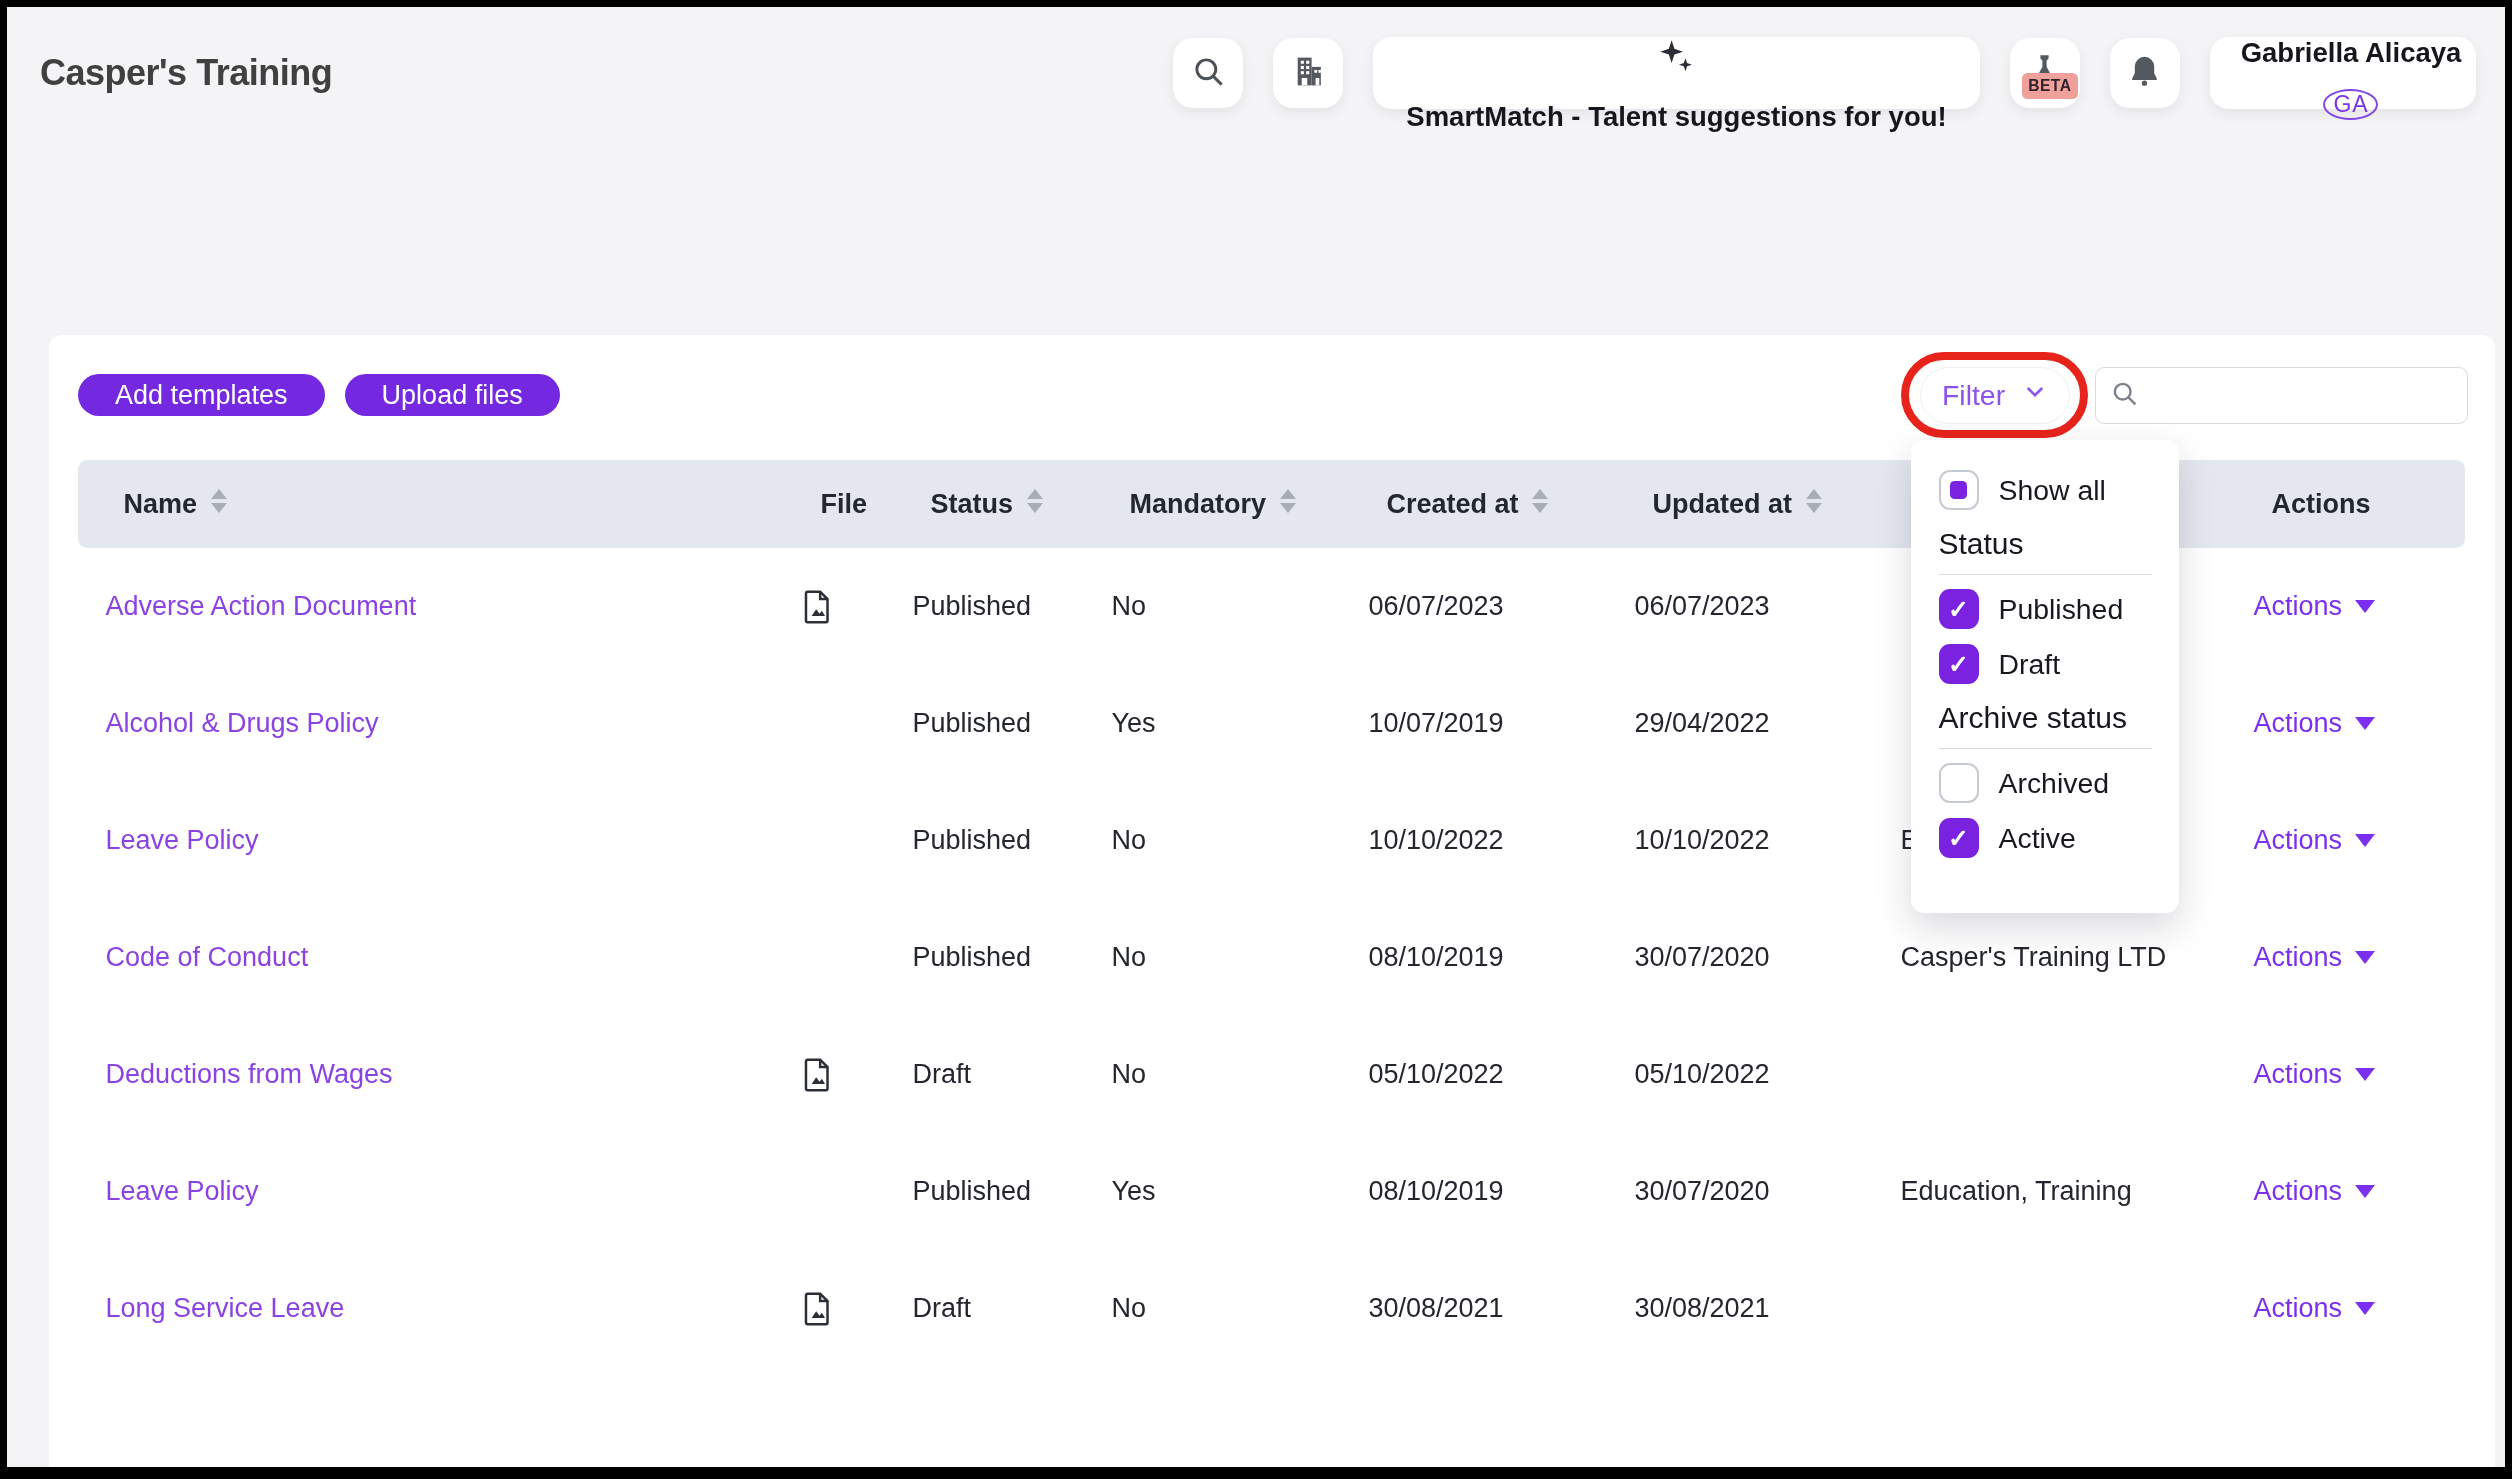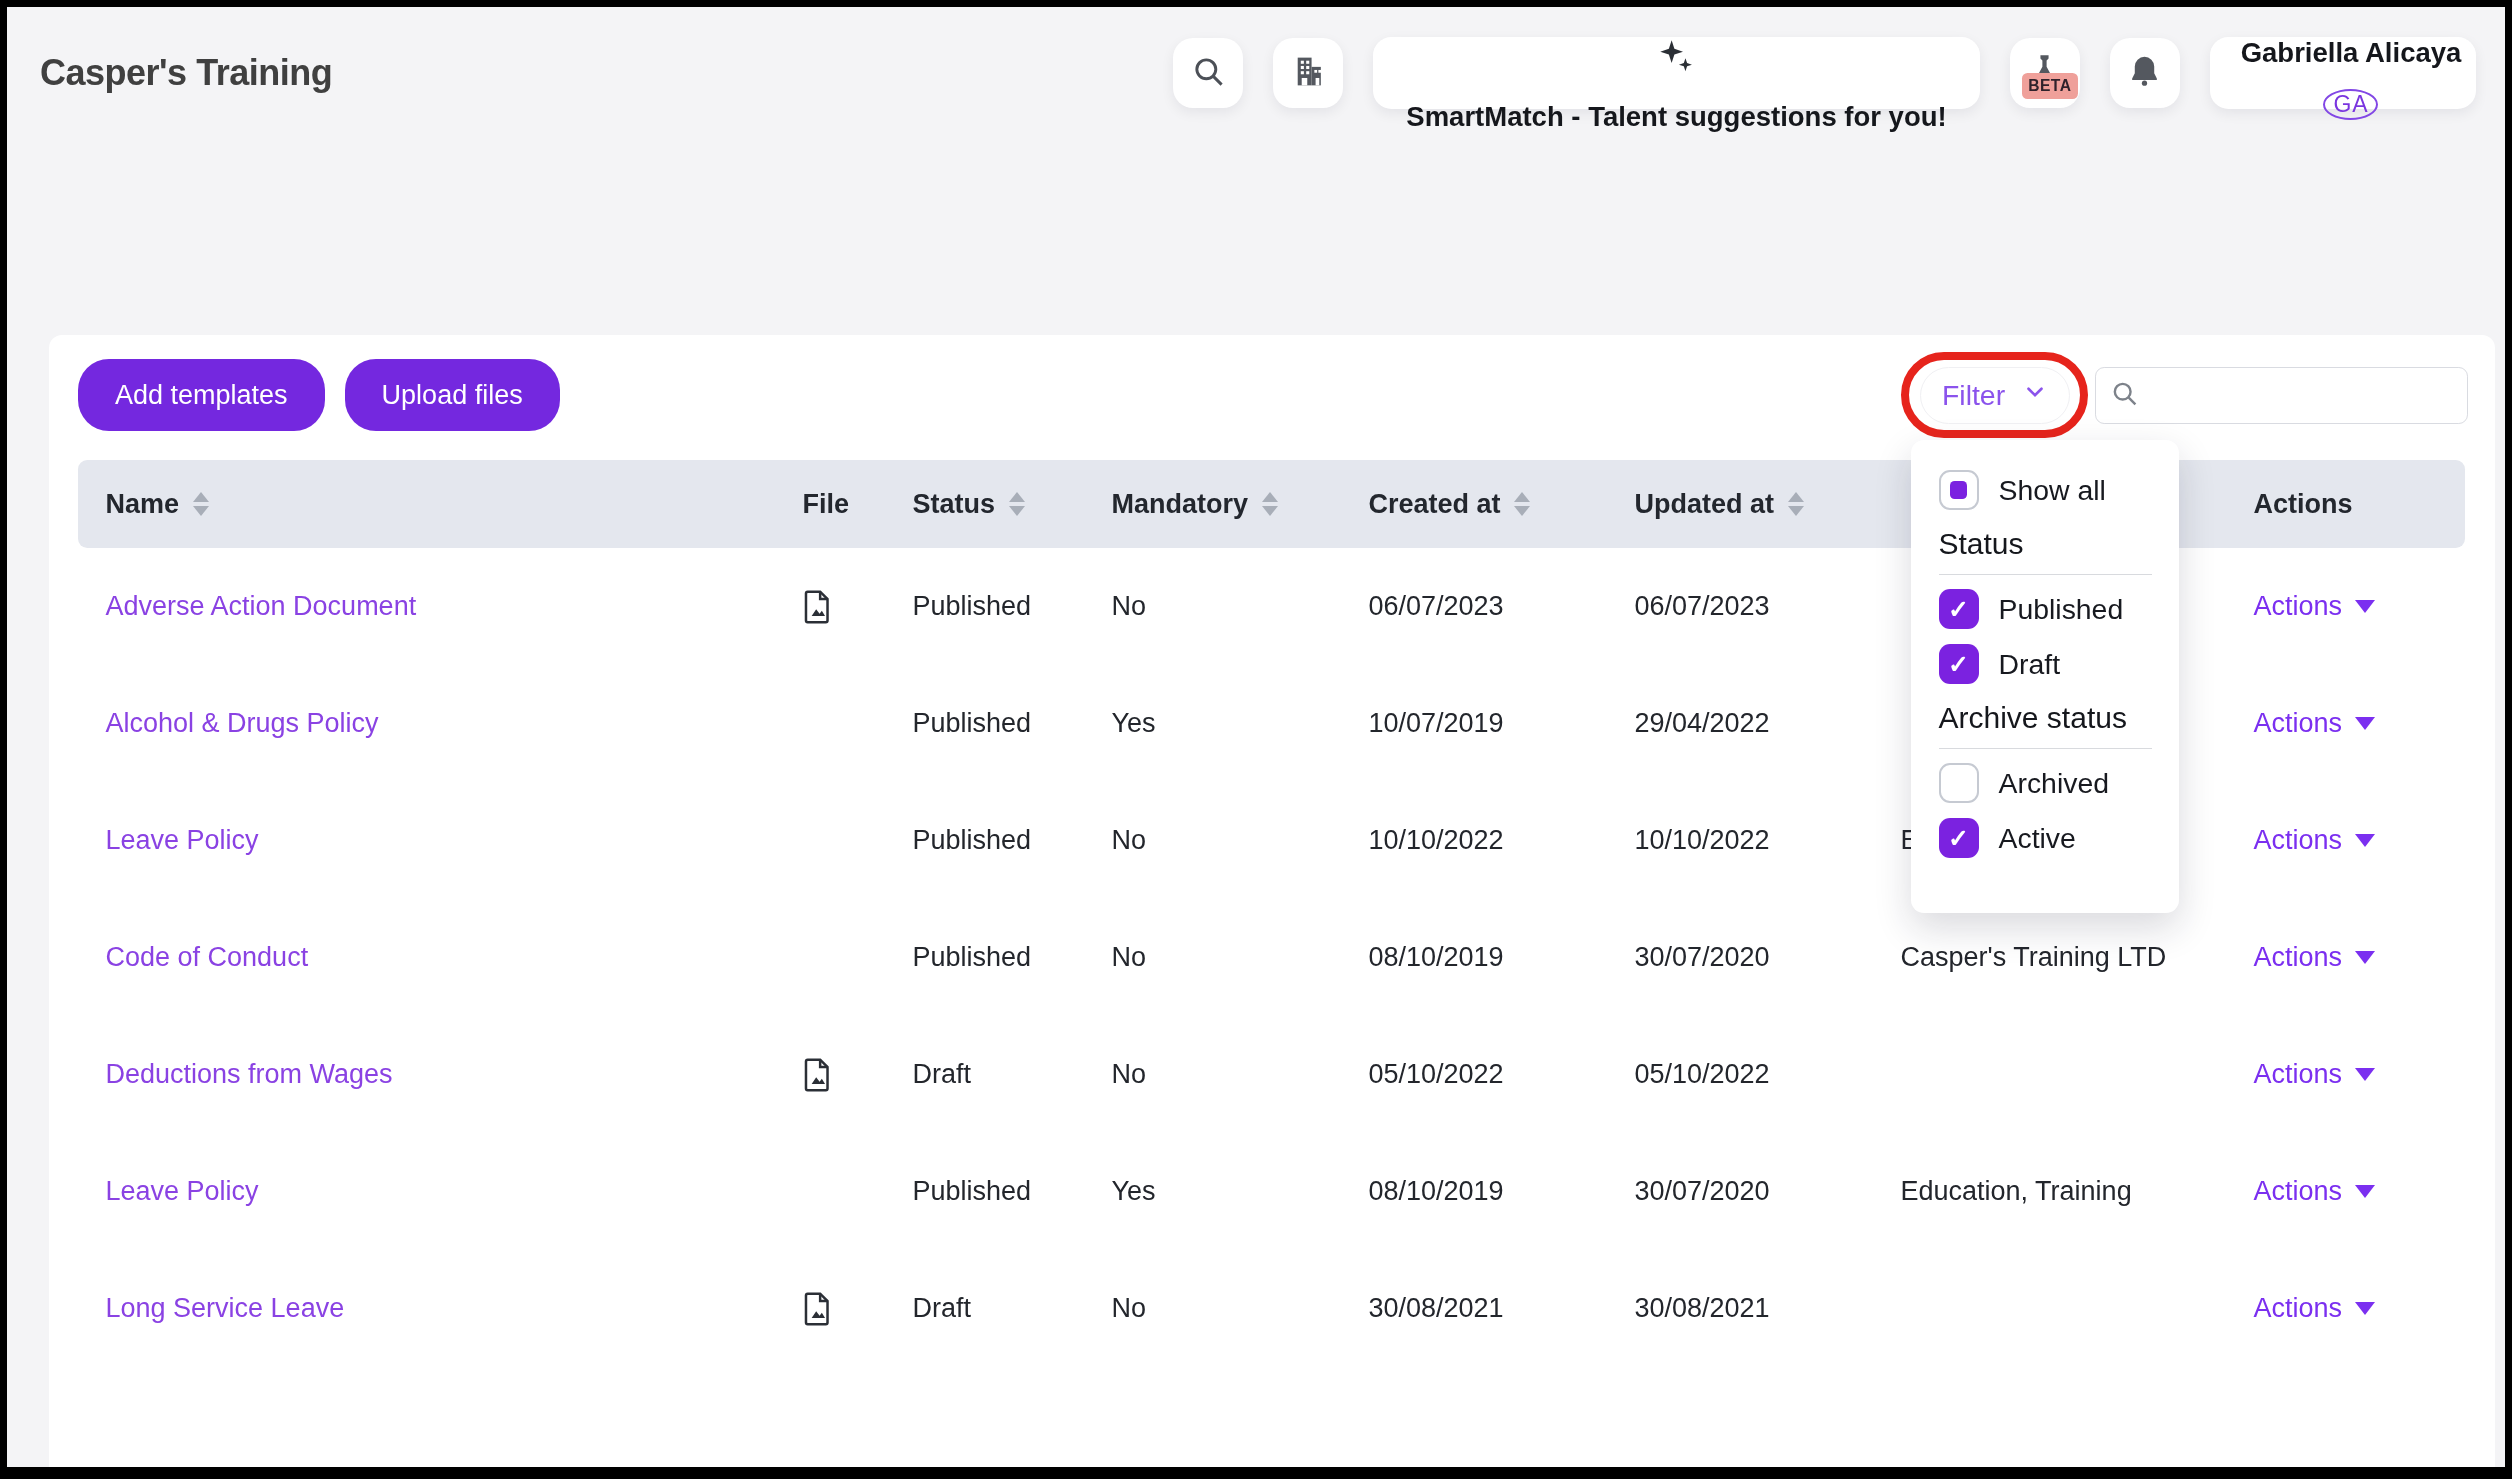--- a/index.html
+++ b/index.html
@@ -42,21 +42,21 @@
   
   .page-title { position:absolute; left:39px; top:195px; font-size:59px; font-weight:800; color:#0b0c0e; letter-spacing:-0.9px; }
 
   
   .card {
     position:absolute; left:42px; top:328px; width:2446px; height:1193px;
     background:#fff; border-radius:13px; padding:31px 29px;
   }
   .toolbar { position:relative; height:58px; display:flex; align-items:center; }
   .btn-primary {
-    height:72px; padding:0 37px; border:none; border-radius:31px;
+    height:42px; padding:0 37px; border:none; border-radius:31px;
     background:#7428df; color:#fff; font-size:27px; font-family:inherit; cursor:pointer;
   }
   .btn-primary + .btn-primary { margin-left:20px; }
   .toolbar-right { position:absolute; right:-1.8px; top:0; height:58px; display:flex; align-items:center; gap:25px; }
 
   .filter-wrap { position:relative; }
   .filter-btn {
     width:150px; height:57px; background:#fff; border:1.8px solid #f0f0f3; border-radius:29px;
     display:flex; align-items:center; justify-content:center; gap:16.5px; cursor:pointer;
     color:#8b53ec; font-size:28.4px;
@@ -76,21 +76,21 @@
   table { margin-top:36px; width:2387px; border-collapse:collapse; table-layout:fixed; }
   col.c-name{width:697px;} col.c-file{width:110px;} col.c-status{width:199px;}
   col.c-mand{width:257px;} col.c-created{width:266px;} col.c-updated{width:266px;}
   col.c-aud{width:353px;} col.c-act{width:auto;}
   thead th {
     background:#e4e7ee; height:88px; font-size:27px; font-weight:bold; color:#23272e;
     text-align:left; padding-left:27.5px;
   }
   thead th:first-child { border-radius:9.2px 0 0 9.2px; }
   thead th:last-child { border-radius:0 9.2px 9.2px 0; }
-  .th-inner { display:flex; align-items:center; gap:13.8px; }
+  .th-inner { display:flex; align-items:flex-start; gap:13.8px;margin-left:18px; }
   .sort { display:flex; flex-direction:column; gap:4.6px; }
   .sort .up { width:0; height:0; border-left:8.3px solid transparent; border-right:8.3px solid transparent; border-bottom:10px solid #a8aeb8; }
   .sort .dn { width:0; height:0; border-left:8.3px solid transparent; border-right:8.3px solid transparent; border-top:10px solid #a8aeb8; }
   tbody td { height:117px; padding-left:27.5px; font-size:27px; color:#23262c; background:#fff; }
   .name-link { color:#8a42e3; text-decoration:none; cursor:pointer; }
   .actions-link { color:#7b2ff0; display:inline-flex; align-items:center; gap:13px; cursor:pointer; }
   .actions-caret { width:0; height:0; border-left:10px solid transparent; border-right:10px solid transparent; border-top:13px solid #7b2ff0; }
   .file-ic svg { display:block; }
 
   

